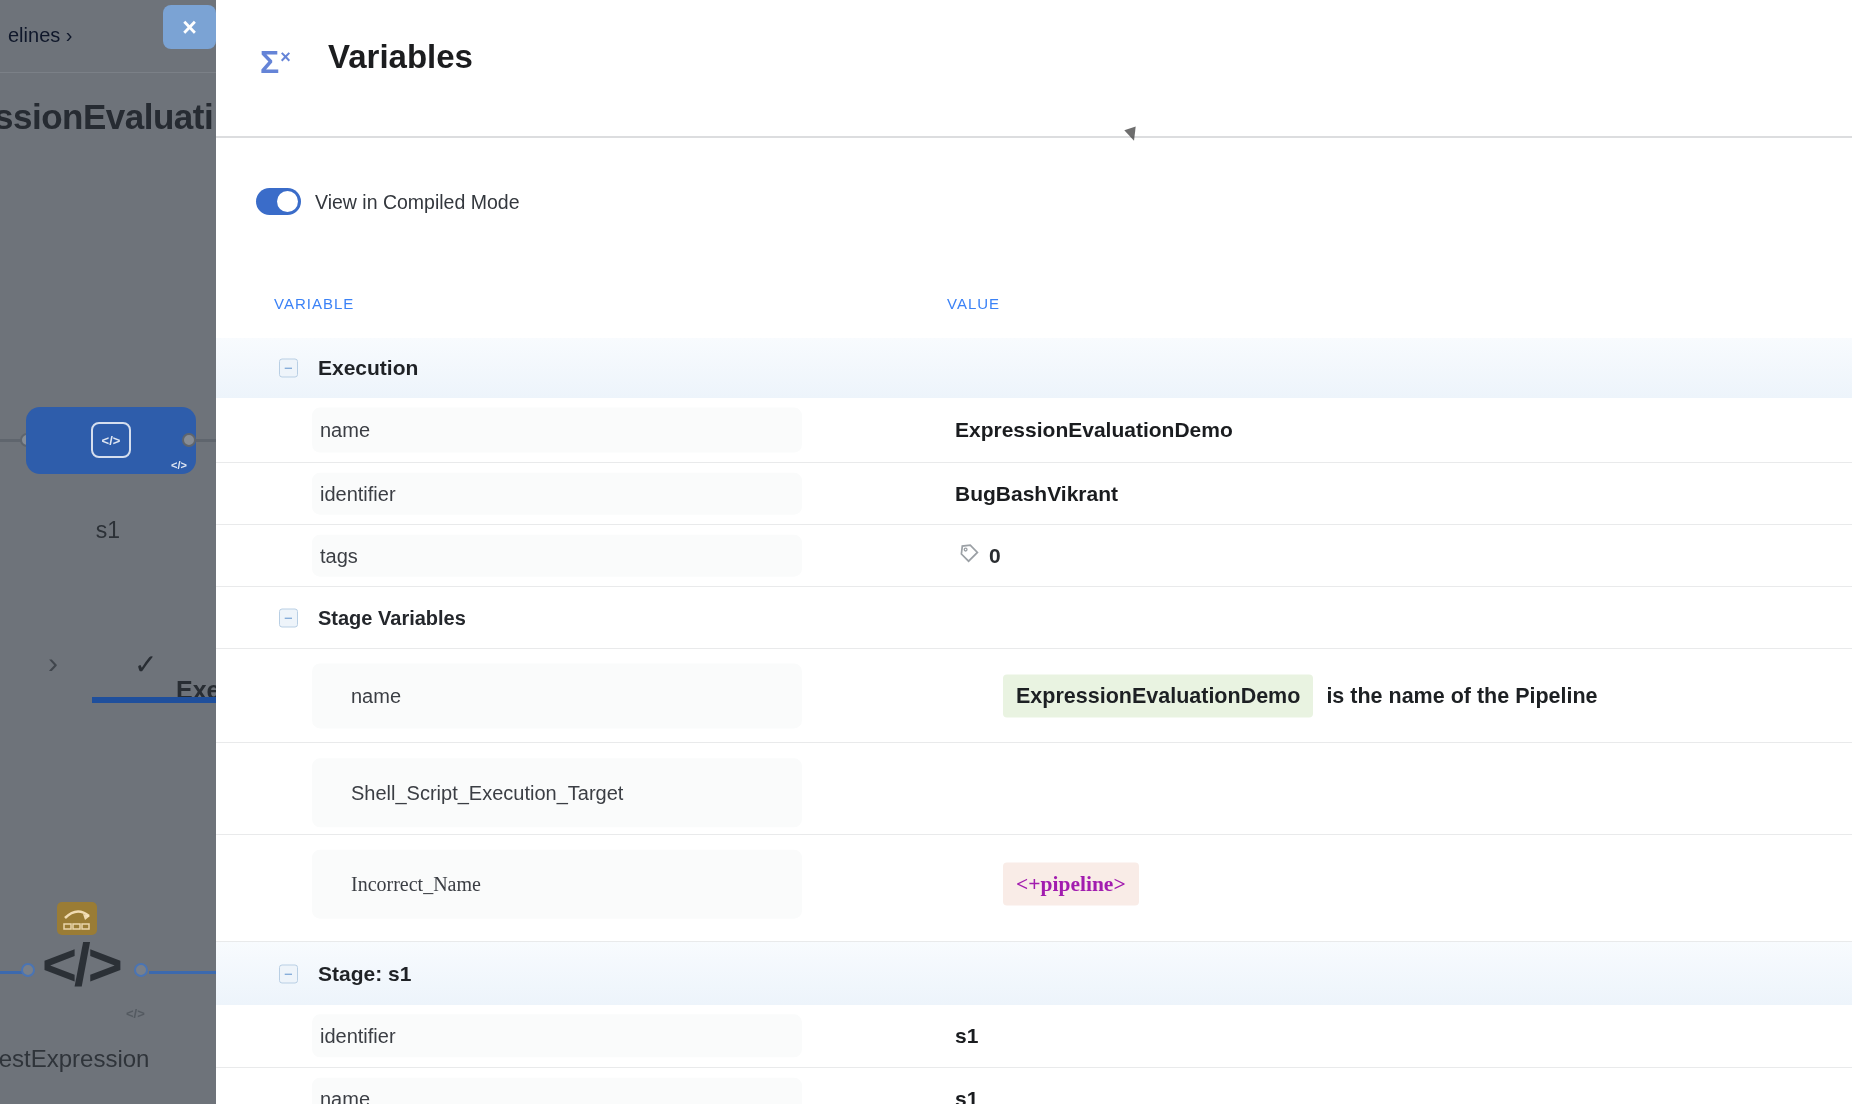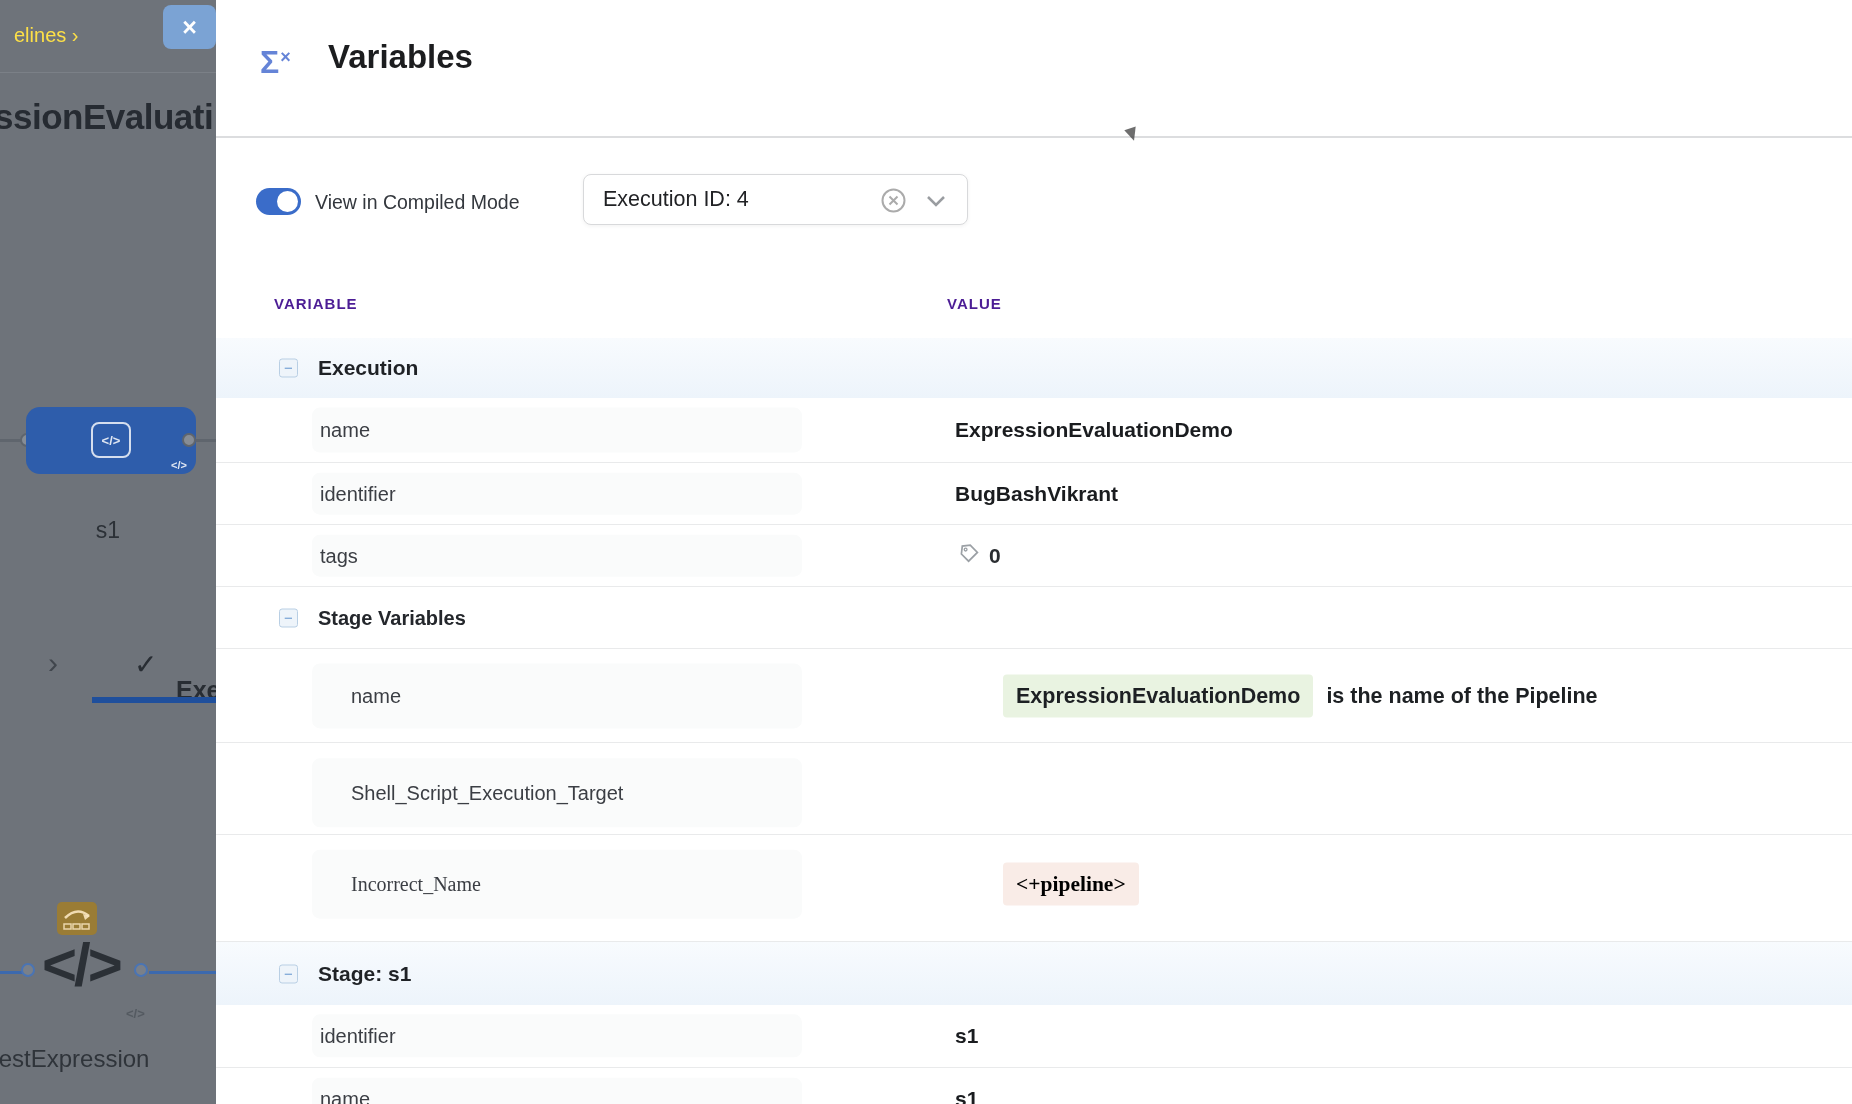--- a/index.html
+++ b/index.html
@@ -2,21 +2,21 @@
 <html><head>
 <meta charset="utf-8">
 <style>
   * { margin:0; padding:0; box-sizing:border-box; }
   html,body { width:1852px; height:1104px; overflow:hidden;
     font-family:"Liberation Sans", sans-serif; background:#fff; }
   .abs { position:absolute; }
 
   
   #backdrop { left:0; top:0; width:216px; height:1104px; background:#6e737a; overflow:hidden; }
-  .bd-breadcrumb { left:14px; top:24px; font-size:20px; color:#fde047; white-space:nowrap; }
+  .bd-breadcrumb { left:8px; top:24px; font-size:20px; color:#0f172a; white-space:nowrap; }
   .bd-divider { left:0; top:72px; width:216px; height:1px; background:#7b8087; }
   .bd-heading { left:-6px; top:97px; font-size:35px; font-weight:700; color:#262b32;
      white-space:nowrap; letter-spacing:-0.5px; }
 
   .stage-node { left:26px; top:407px; width:170px; height:67px; border-radius:14px;
      background:#2e5dab; }
   .stage-icon { left:65px; top:15px; width:40px; height:36px; border:2px solid rgba(255,255,255,.8);
      border-radius:8px; color:rgba(255,255,255,.85); font-size:13px; font-weight:700;
      display:flex; align-items:center; justify-content:center; }
   .stage-mini-code { right:9px; bottom:3px; color:rgba(255,255,255,.85); font-size:11px; font-weight:700; }
@@ -57,21 +57,21 @@
      border-radius:50%; background:#fff; }
   .toggle-label { left:99px; top:191px; font-size:19.5px; color:#33373d; }
   .exec-select { left:367px; top:174px; width:385px; height:51px; background:#fff;
      border:1.5px solid #d8d9db; border-radius:8px; box-shadow:0 1px 4px rgba(0,0,0,.06);
      cursor:pointer; }
   .exec-select .val { position:absolute; left:19px; top:12px; font-size:21.5px; color:#212225; }
   .exec-clear { position:absolute; right:60px; top:12px; }
   .exec-chevron { position:absolute; right:20px; top:19px; }
 
   
-  .col-head { top:295px; font-size:15px; font-weight:700; color:#4c1d95; letter-spacing:1px; }
+  .col-head { top:295px; font-size:15px; font-weight:400; color:#3b82f6; letter-spacing:1px; }
   #rows { left:0; top:338px; width:1636px; }
   .vrow { position:absolute; left:0; width:1636px; }
   .vrow.bordered { border-top:1.5px solid #e9eaeb; }
   .band { background:linear-gradient(180deg,#f8fbfe 0%, #edf4fb 100%); }
   .minus-box { position:absolute; left:63px; top:50%; transform:translateY(-50%);
      width:19px; height:19px; border-radius:3px; background:#eef4fa; border:1px solid #b9cfe4;
      color:#6b9bd2; font-size:15px; line-height:16px; text-align:center; cursor:pointer; }
   .sec-label { position:absolute; left:102px; top:50%; transform:translateY(-50%);
      font-size:21px; font-weight:700; color:#1f2226; }
   .subsec-label { position:absolute; left:102px; top:50%; transform:translateY(-50%);
@@ -84,21 +84,21 @@
   .label-pill { position:absolute; left:96px; top:50%; transform:translateY(-50%);
      width:490px; height:70%; background:#fafbfb; border-radius:8px; }
   .tag-wrap { position:absolute; left:741px; top:50%; transform:translateY(-50%);
      display:flex; align-items:center; gap:8px; }
   .tag-count { font-size:21px; font-weight:600; color:#2a2d31; }
   .chip-line { position:absolute; left:787px; top:50%; transform:translateY(-50%);
      display:flex; align-items:center; white-space:nowrap; }
   .chip { display:inline-block; padding:9px 13px; border-radius:4px;
      font-size:21.5px; font-weight:700; }
   .chip.green { background:#e9f3e1; color:#1d2023; }
-  .chip.red { background:#f9ece7; color:#000000;text-align:right; }
+  .chip.red { background:#f9ece7; color:#a21caf;text-align:right; }
   .chip-suffix { margin-left:13px; font-size:21.5px; font-weight:700; color:#1d2023; }
 </style>
 </head>
 <body>
 
 <div id="backdrop" class="abs">
   <div class="abs bd-breadcrumb">elines ›</div>
   <div class="abs bd-divider"></div>
   <div class="abs bd-heading">ssionEvaluati</div>
 
@@ -143,34 +143,20 @@
   <div class="abs sigma"><span>Σ</span><span class="sup">×</span></div>
   <div class="abs panel-title">Variables</div>
   <div class="abs header-divider"></div>
   <div class="abs cursor-mark"></div>
 
   <div class="abs toggle">
       <div class="knob"></div>
     </div>
   <div class="abs toggle-label">View in Compiled Mode</div>
 
-  <div class="abs exec-select">
-    <div class="val">Execution ID: 4</div>
-    <div class="exec-clear">
-      <svg width="27" height="27" viewBox="0 0 27 27">
-        <circle cx="13.5" cy="13.5" r="11" fill="none" stroke="#ababab" stroke-width="2"></circle>
-        <path d="M9.5 9.5 L17.5 17.5 M17.5 9.5 L9.5 17.5" stroke="#ababab" stroke-width="2"></path>
-      </svg>
-    </div>
-    <div class="exec-chevron">
-      <svg width="22" height="14" viewBox="0 0 22 14">
-        <path d="M3 3 L11 11 L19 3" fill="none" stroke="#9a9da1" stroke-width="2.5"></path>
-      </svg>
-    </div>
-  </div>
 
   <div class="abs col-head" style="left:58px;">VARIABLE</div>
   <div class="abs col-head" style="left:731px;">VALUE</div>
 
   <div id="rows" class="abs">
       <div class="vrow band" style="top: 0px; height: 60px;">
         <div class="minus-box">−</div>
         <div class="sec-label">Execution</div>
       </div>
       <div class="vrow" style="top: 60px; height: 64px;">

